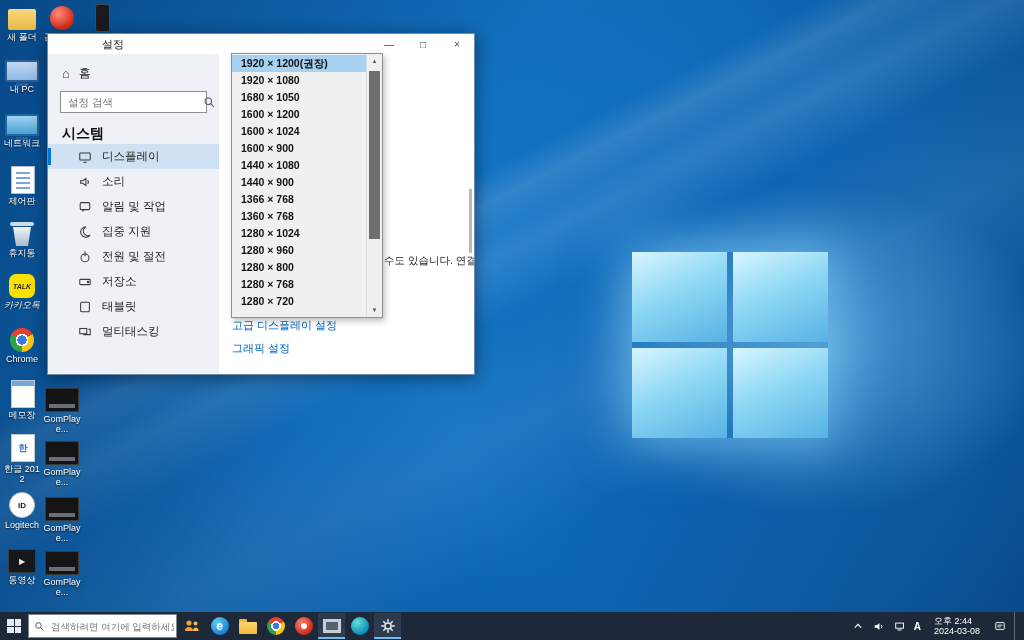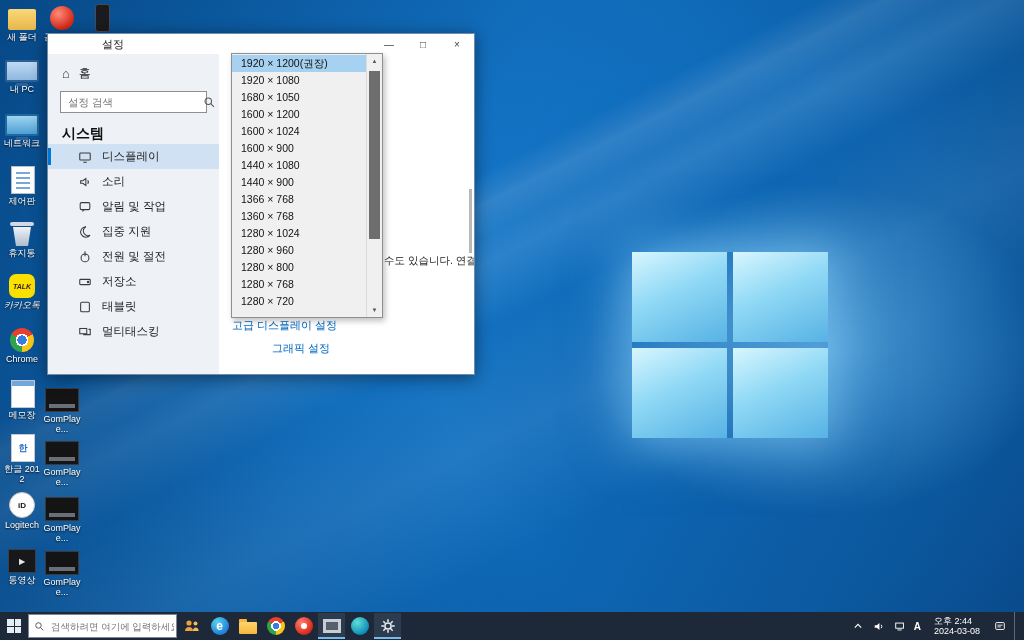--- a/index.html
+++ b/index.html
@@ -73,26 +73,26 @@
   .sbox .mag{width:18px;display:flex;justify-content:center;}
   .sechdr{font-size:14px;font-weight:bold;color:#111;margin:12px 0 4px 14px;}
   .nav{position:absolute;left:0;right:0;top:90px;}
   .navitem{height:25px;display:flex;align-items:center;gap:10px;padding-left:30px;font-size:11.5px;color:#222;position:relative;}
   .navitem.sel{background:#cfe1f2;}
   .navitem.sel::before{content:"";position:absolute;left:0;top:4px;bottom:4px;width:3px;background:#0078d7;}
   .nico{width:14px;height:14px;flex:0 0 14px;}
   .content{flex:1;position:relative;background:#fff;overflow:hidden;}
   .clipped{position:absolute;left:165px;top:200px;width:120px;font-size:10.5px;color:#222;white-space:nowrap;}
   .link{position:absolute;left:13px;font-size:11px;color:#0067c0;cursor:pointer;}
-  .link1{top:264px;} .link2{top:287px;margin-left:40px;}
+  .link1{top:264px;} .link2{top:287px;}
   .cscroll{position:absolute;right:2px;top:135px;width:3px;height:64px;background:#b9b9b9;}
   
   .dropdown{position:absolute;left:183px;top:19px;width:150px;height:263px;background:#f0f0f0;
     border:1px solid #8f8f8f;z-index:9;box-shadow:2px 3px 6px rgba(0,0,0,.25);}
-  .opts{position:absolute;left:0;top:1px;right:15px;}
+  .opts{position:absolute;left:0;top:1px;right:15px;font-weight:bold;}
   .opt{height:17px;line-height:17px;padding-left:9px;font-size:10.5px;color:#111;white-space:nowrap;}
   .opt.sel{background:#a6d1f0;}
   .dscroll{position:absolute;top:0;right:0;bottom:0;width:15px;background:#f0f0f0;border-left:1px solid #dcdcdc;}
   .darr{height:14px;display:flex;align-items:center;justify-content:center;font-size:6px;color:#555;}
   .darr.dn{position:absolute;bottom:0;left:0;right:0;}
   .dthumb{position:absolute;left:2px;right:2px;top:17px;height:168px;background:#6e6e6e;}
   
   .taskbar{position:absolute;left:0;bottom:0;width:1024px;height:28px;background:#1d2838;
     display:flex;align-items:center;z-index:20;}
   .tstart{width:28px;height:28px;display:flex;align-items:center;justify-content:center;}

